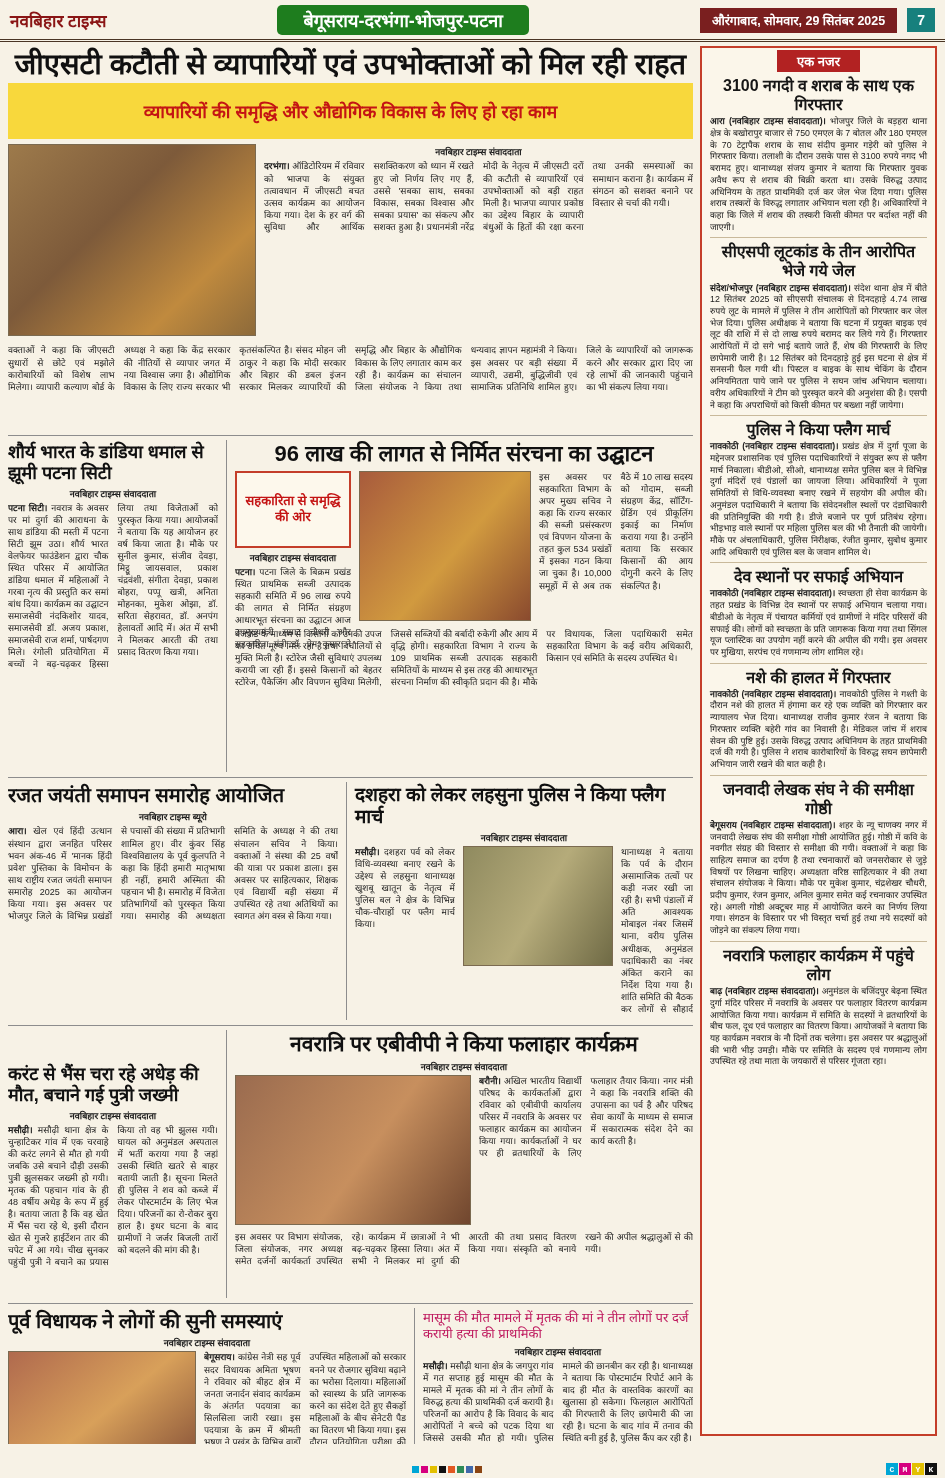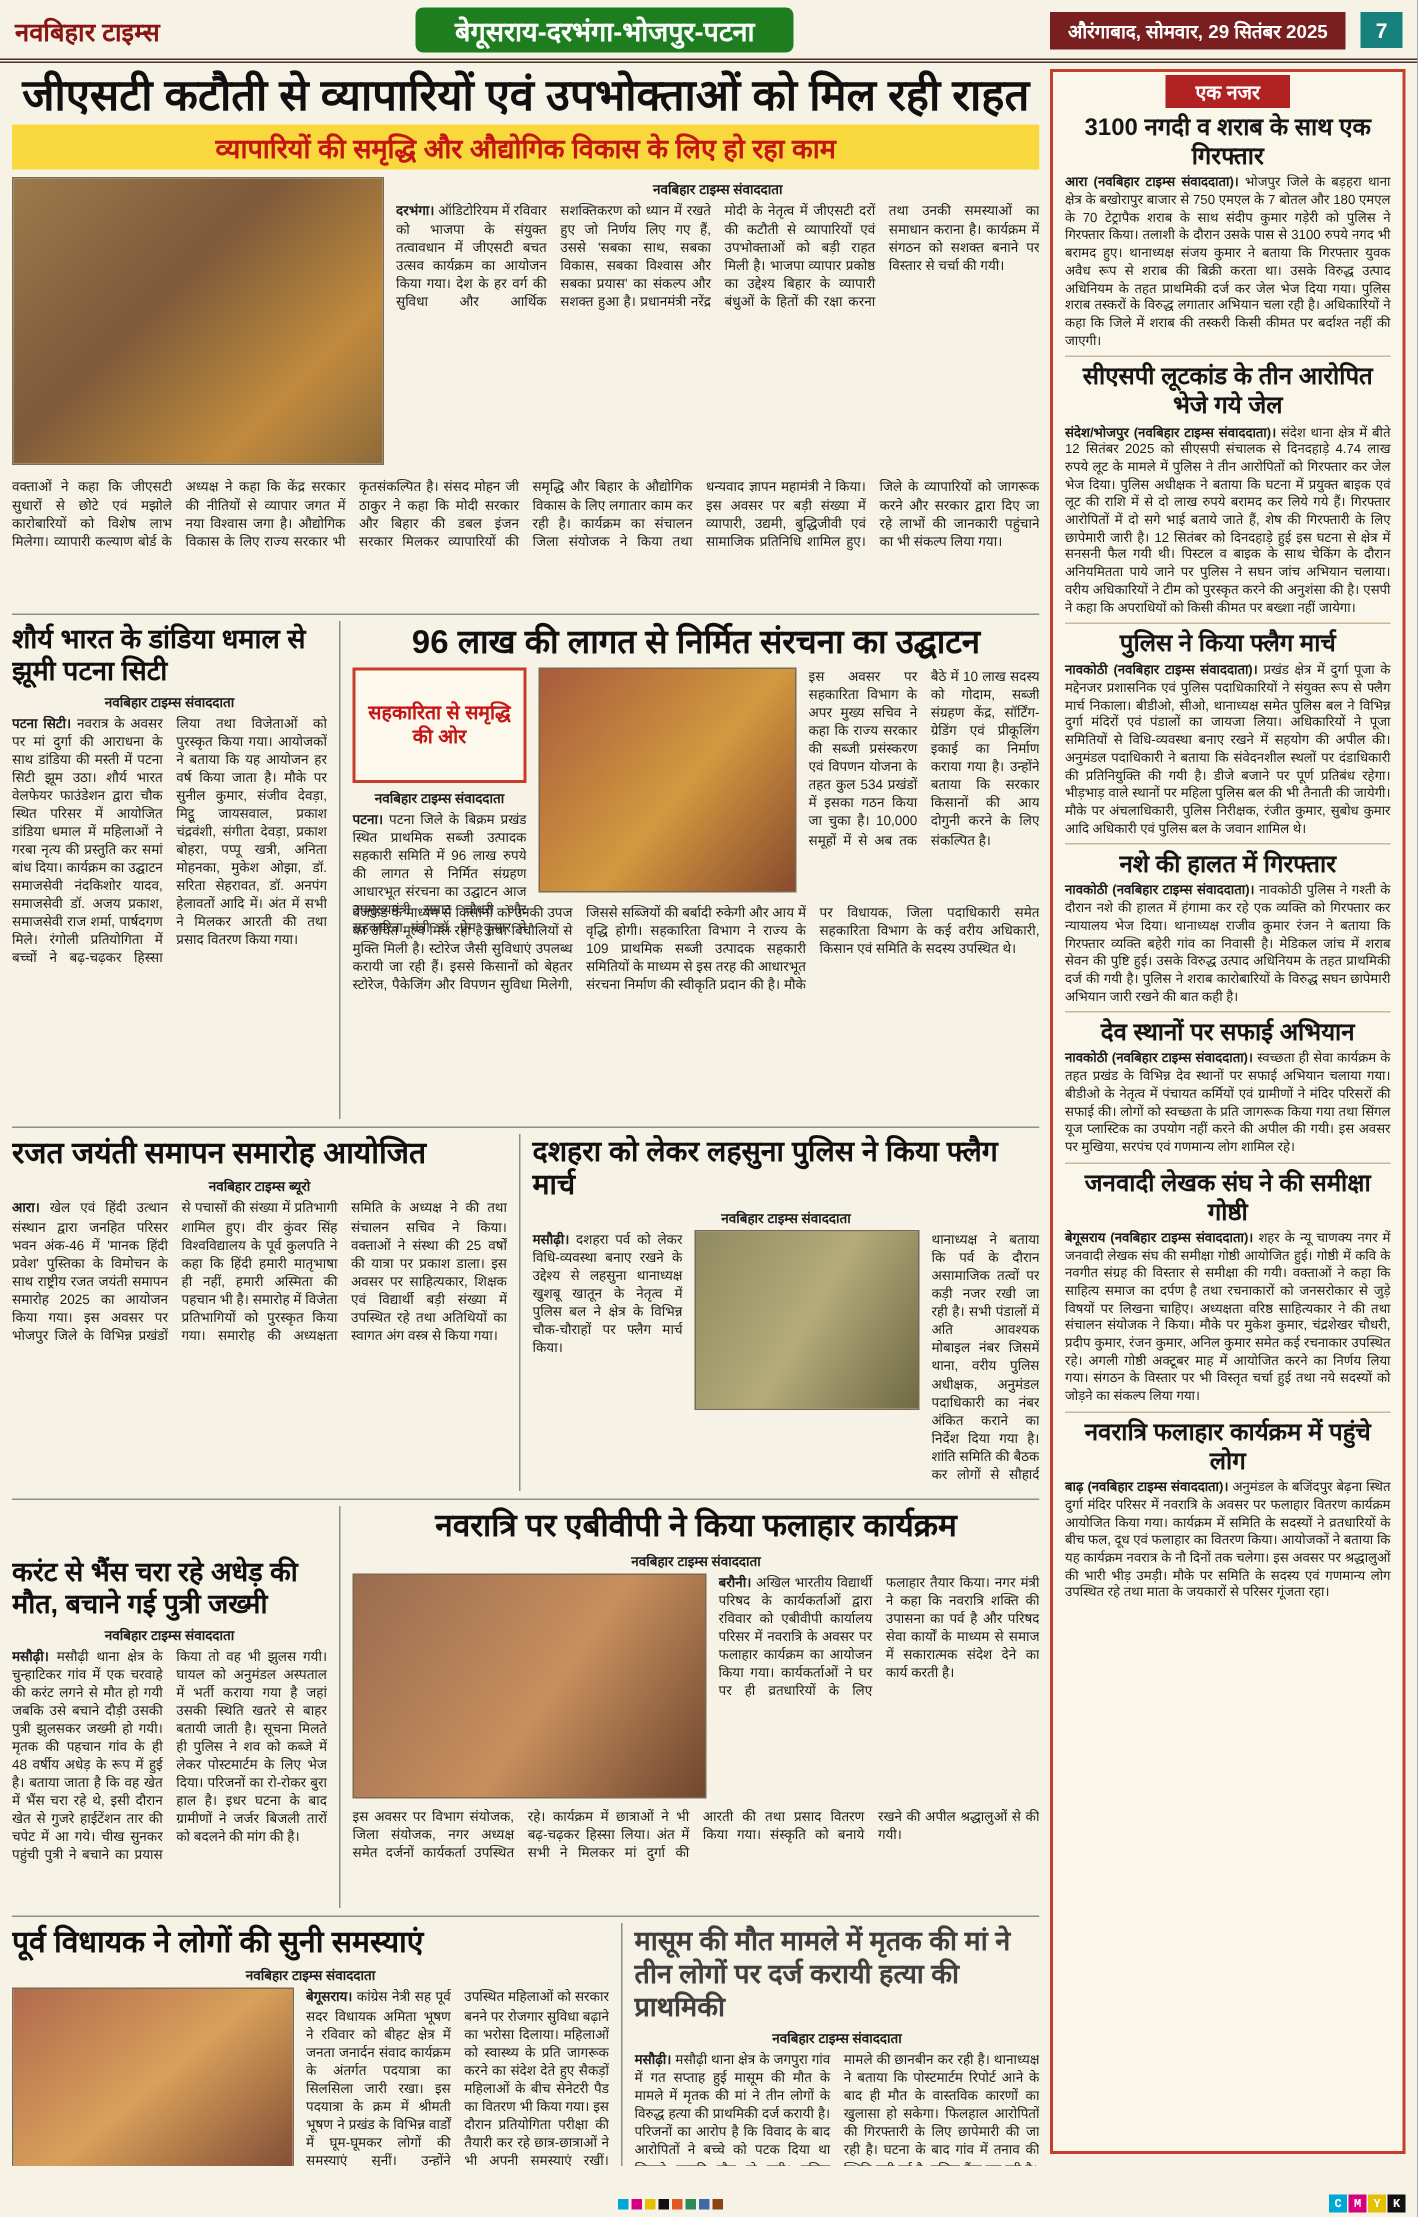--- a/index.html
+++ b/index.html
@@ -11,22 +11,22 @@
   .region-banner{background:#1e7d1e;color:#fff;font-weight:bold;font-size:18px;padding:3px 26px;border-radius:5px;margin:0 auto;white-space:nowrap;}
   .date-box{background:#7a1f1f;color:#fff;font-size:12.5px;font-weight:bold;padding:4px 12px;white-space:nowrap;}
   .page-num{background:#17807d;color:#fff;font-weight:bold;padding:4px 10px;font-size:14px;}
   
   .content{display:grid;grid-template-columns:1fr 237px;gap:7px;padding:4px 8px 0;}
   .left-col{min-width:0;height:1398px;overflow:hidden;}
   
   .h-xl{font-size:29px;font-weight:bold;line-height:1.12;text-align:center;margin:2px 0 3px;color:#101010;}
   .h-lg{font-size:22px;font-weight:bold;line-height:1.12;text-align:center;margin:2px 0 4px;color:#101010;}
   .h-md{font-size:18px;font-weight:bold;line-height:1.15;margin:2px 0 3px;color:#101010;}
-  .h-sm{font-size:18px;font-weight:bold;line-height:1.2;margin:2px 0 3px;color:#404040;}
-  .subband{background:#f8d83c;color:#c41414;font-weight:bold;font-size:18px;text-align:center;padding:3px 4px;margin:1px 0 5px;}
+  .h-sm{font-size:13px;font-weight:normal;line-height:1.2;margin:2px 0 3px;color:#be185d;}
+  .subband{background:#f8d83c;color:#c41414;font-weight:bold;font-size:18px;text-align:center;padding:16px 4px;margin:1px 0 5px;}
   .byline{font-weight:bold;font-size:9px;text-align:center;margin:1px 0 2px;}
   .body{font-size:9px;line-height:1.34;text-align:justify;overflow:hidden;}
   .body .dl{font-weight:bold;}
   .cols-2{column-count:2;column-gap:9px;}
   .cols-3{column-count:3;column-gap:9px;}
   .cols-4{column-count:4;column-gap:9px;}
   .cols-6{column-count:6;column-gap:9px;}
   .photo{border:1px solid #7b6a50;box-sizing:border-box;flex:none;
          background:linear-gradient(135deg,#b08d57 0%,#8a6642 45%,#c9a227 100%);}
   .photo.crowd{background:linear-gradient(135deg,#9d7a4b,#7d5a3a 40%,#c08a3e 75%,#8d6a3a);}
@@ -219,32 +219,32 @@
 
       <div class="sb-item">
         <div class="sb-title">पुलिस ने किया फ्लैग मार्च</div>
         <div class="sb-body">
           <b class="dl">नावकोठी (नवबिहार टाइम्स संवाददाता)।</b>
           <span>प्रखंड क्षेत्र में दुर्गा पूजा के मद्देनजर प्रशासनिक एवं पुलिस पदाधिकारियों ने संयुक्त रूप से फ्लैग मार्च निकाला। बीडीओ, सीओ, थानाध्यक्ष समेत पुलिस बल ने विभिन्न दुर्गा मंदिरों एवं पंडालों का जायजा लिया। अधिकारियों ने पूजा समितियों से विधि-व्यवस्था बनाए रखने में सहयोग की अपील की। अनुमंडल पदाधिकारी ने बताया कि संवेदनशील स्थलों पर दंडाधिकारी की प्रतिनियुक्ति की गयी है। डीजे बजाने पर पूर्ण प्रतिबंध रहेगा। भीड़भाड़ वाले स्थानों पर महिला पुलिस बल की भी तैनाती की जायेगी। मौके पर अंचलाधिकारी, पुलिस निरीक्षक, रंजीत कुमार, सुबोध कुमार आदि अधिकारी एवं पुलिस बल के जवान शामिल थे।</span>
         </div>
       </div>
 
       <div class="sb-item">
+        <div class="sb-title">देव स्थानों पर सफाई अभियान</div>
+        <div class="sb-body">
+          <b class="dl">नावकोठी (नवबिहार टाइम्स संवाददाता)।</b>
+          <span>स्वच्छता ही सेवा कार्यक्रम के तहत प्रखंड के विभिन्न देव स्थानों पर सफाई अभियान चलाया गया। बीडीओ के नेतृत्व में पंचायत कर्मियों एवं ग्रामीणों ने मंदिर परिसरों की सफाई की। लोगों को स्वच्छता के प्रति जागरूक किया गया तथा सिंगल यूज प्लास्टिक का उपयोग नहीं करने की अपील की गयी। इस अवसर पर मुखिया, सरपंच एवं गणमान्य लोग शामिल रहे।</span>
+        </div>
+      </div>
+
+      <div class="sb-item">
         <div class="sb-title">नशे की हालत में गिरफ्तार</div>
         <div class="sb-body">
           <b class="dl">नावकोठी (नवबिहार टाइम्स संवाददाता)।</b>
           <span>नावकोठी पुलिस ने गश्ती के दौरान नशे की हालत में हंगामा कर रहे एक व्यक्ति को गिरफ्तार कर न्यायालय भेज दिया। थानाध्यक्ष राजीव कुमार रंजन ने बताया कि गिरफ्तार व्यक्ति बहेरी गांव का निवासी है। मेडिकल जांच में शराब सेवन की पुष्टि हुई। उसके विरुद्ध उत्पाद अधिनियम के तहत प्राथमिकी दर्ज की गयी है। पुलिस ने शराब कारोबारियों के विरुद्ध सघन छापेमारी अभियान जारी रखने की बात कही है।</span>
-        </div>
-      </div>
-
-      <div class="sb-item">
-        <div class="sb-title">देव स्थानों पर सफाई अभियान</div>
-        <div class="sb-body">
-          <b class="dl">नावकोठी (नवबिहार टाइम्स संवाददाता)।</b>
-          <span>स्वच्छता ही सेवा कार्यक्रम के तहत प्रखंड के विभिन्न देव स्थानों पर सफाई अभियान चलाया गया। बीडीओ के नेतृत्व में पंचायत कर्मियों एवं ग्रामीणों ने मंदिर परिसरों की सफाई की। लोगों को स्वच्छता के प्रति जागरूक किया गया तथा सिंगल यूज प्लास्टिक का उपयोग नहीं करने की अपील की गयी। इस अवसर पर मुखिया, सरपंच एवं गणमान्य लोग शामिल रहे।</span>
         </div>
       </div>
 
       <div class="sb-item">
         <div class="sb-title">जनवादी लेखक संघ ने की समीक्षा गोष्ठी</div>
         <div class="sb-body">
           <b class="dl">बेगूसराय (नवबिहार टाइम्स संवाददाता)।</b>
           <span>शहर के न्यू चाणक्य नगर में जनवादी लेखक संघ की समीक्षा गोष्ठी आयोजित हुई। गोष्ठी में कवि के नवगीत संग्रह की विस्तार से समीक्षा की गयी। वक्ताओं ने कहा कि साहित्य समाज का दर्पण है तथा रचनाकारों को जनसरोकार से जुड़े विषयों पर लिखना चाहिए। अध्यक्षता वरिष्ठ साहित्यकार ने की तथा संचालन संयोजक ने किया। मौके पर मुकेश कुमार, चंद्रशेखर चौधरी, प्रदीप कुमार, रंजन कुमार, अनिल कुमार समेत कई रचनाकार उपस्थित रहे। अगली गोष्ठी अक्टूबर माह में आयोजित करने का निर्णय लिया गया। संगठन के विस्तार पर भी विस्तृत चर्चा हुई तथा नये सदस्यों को जोड़ने का संकल्प लिया गया।</span>
         </div>
       </div>

